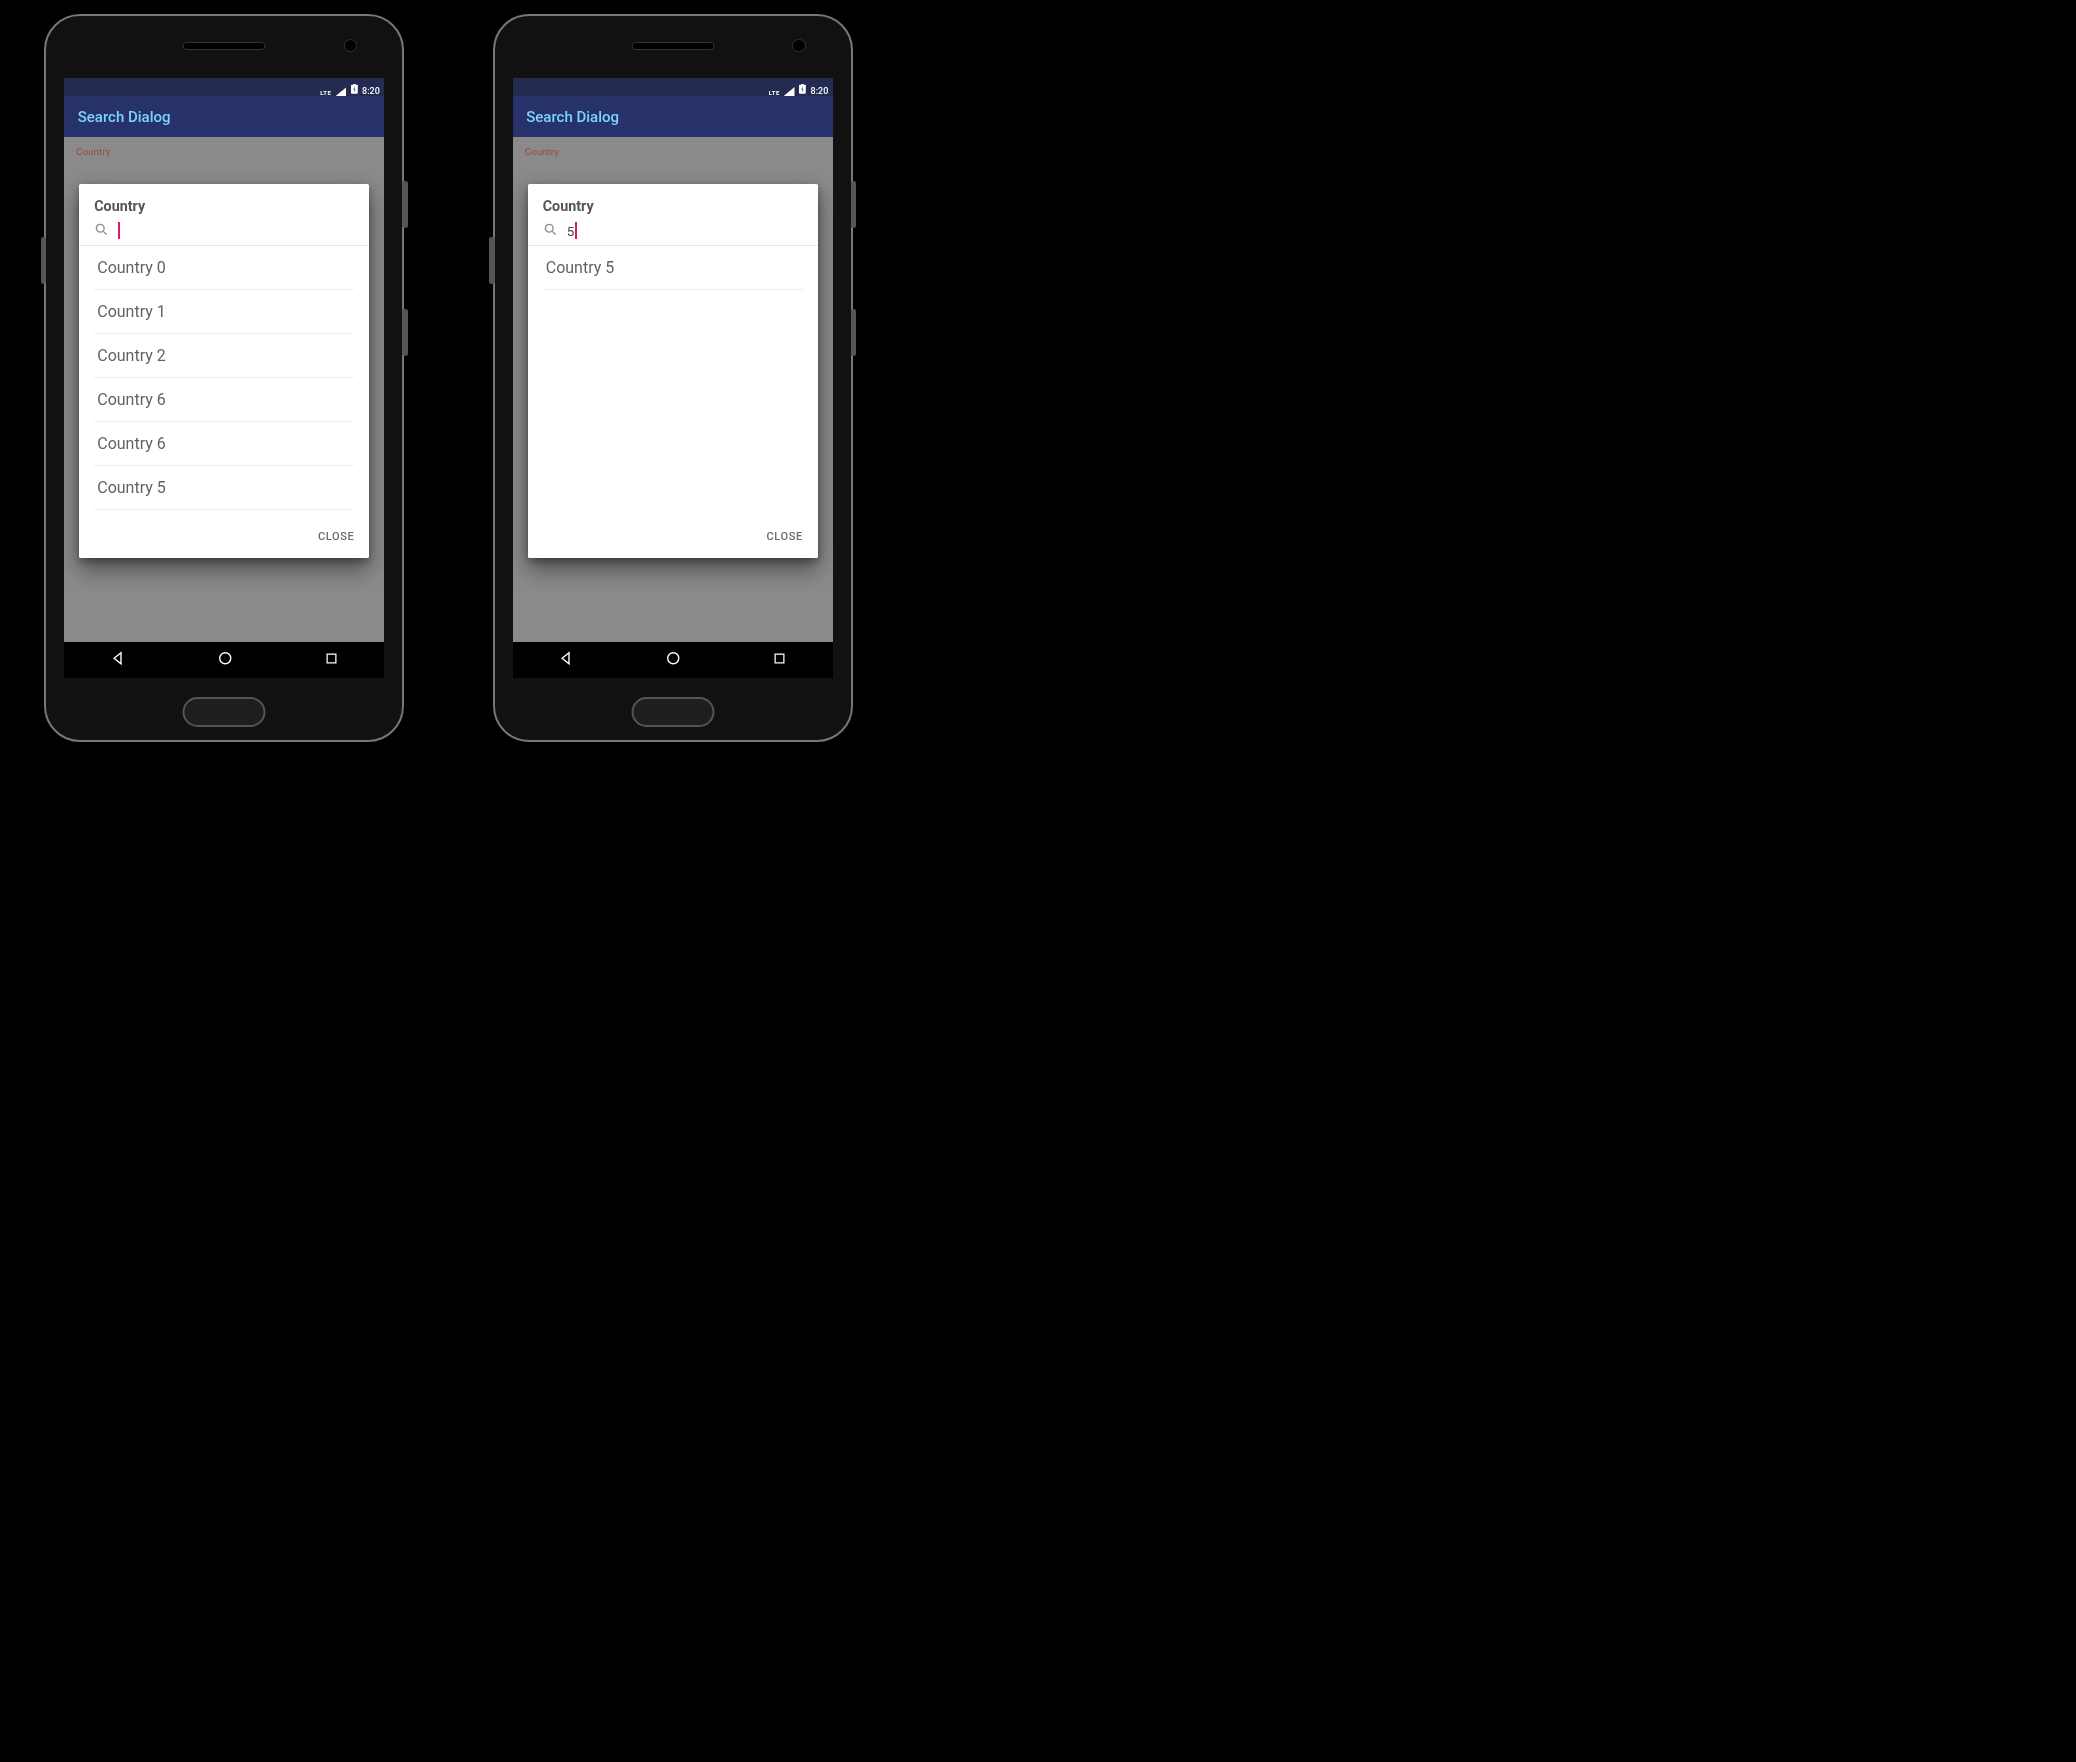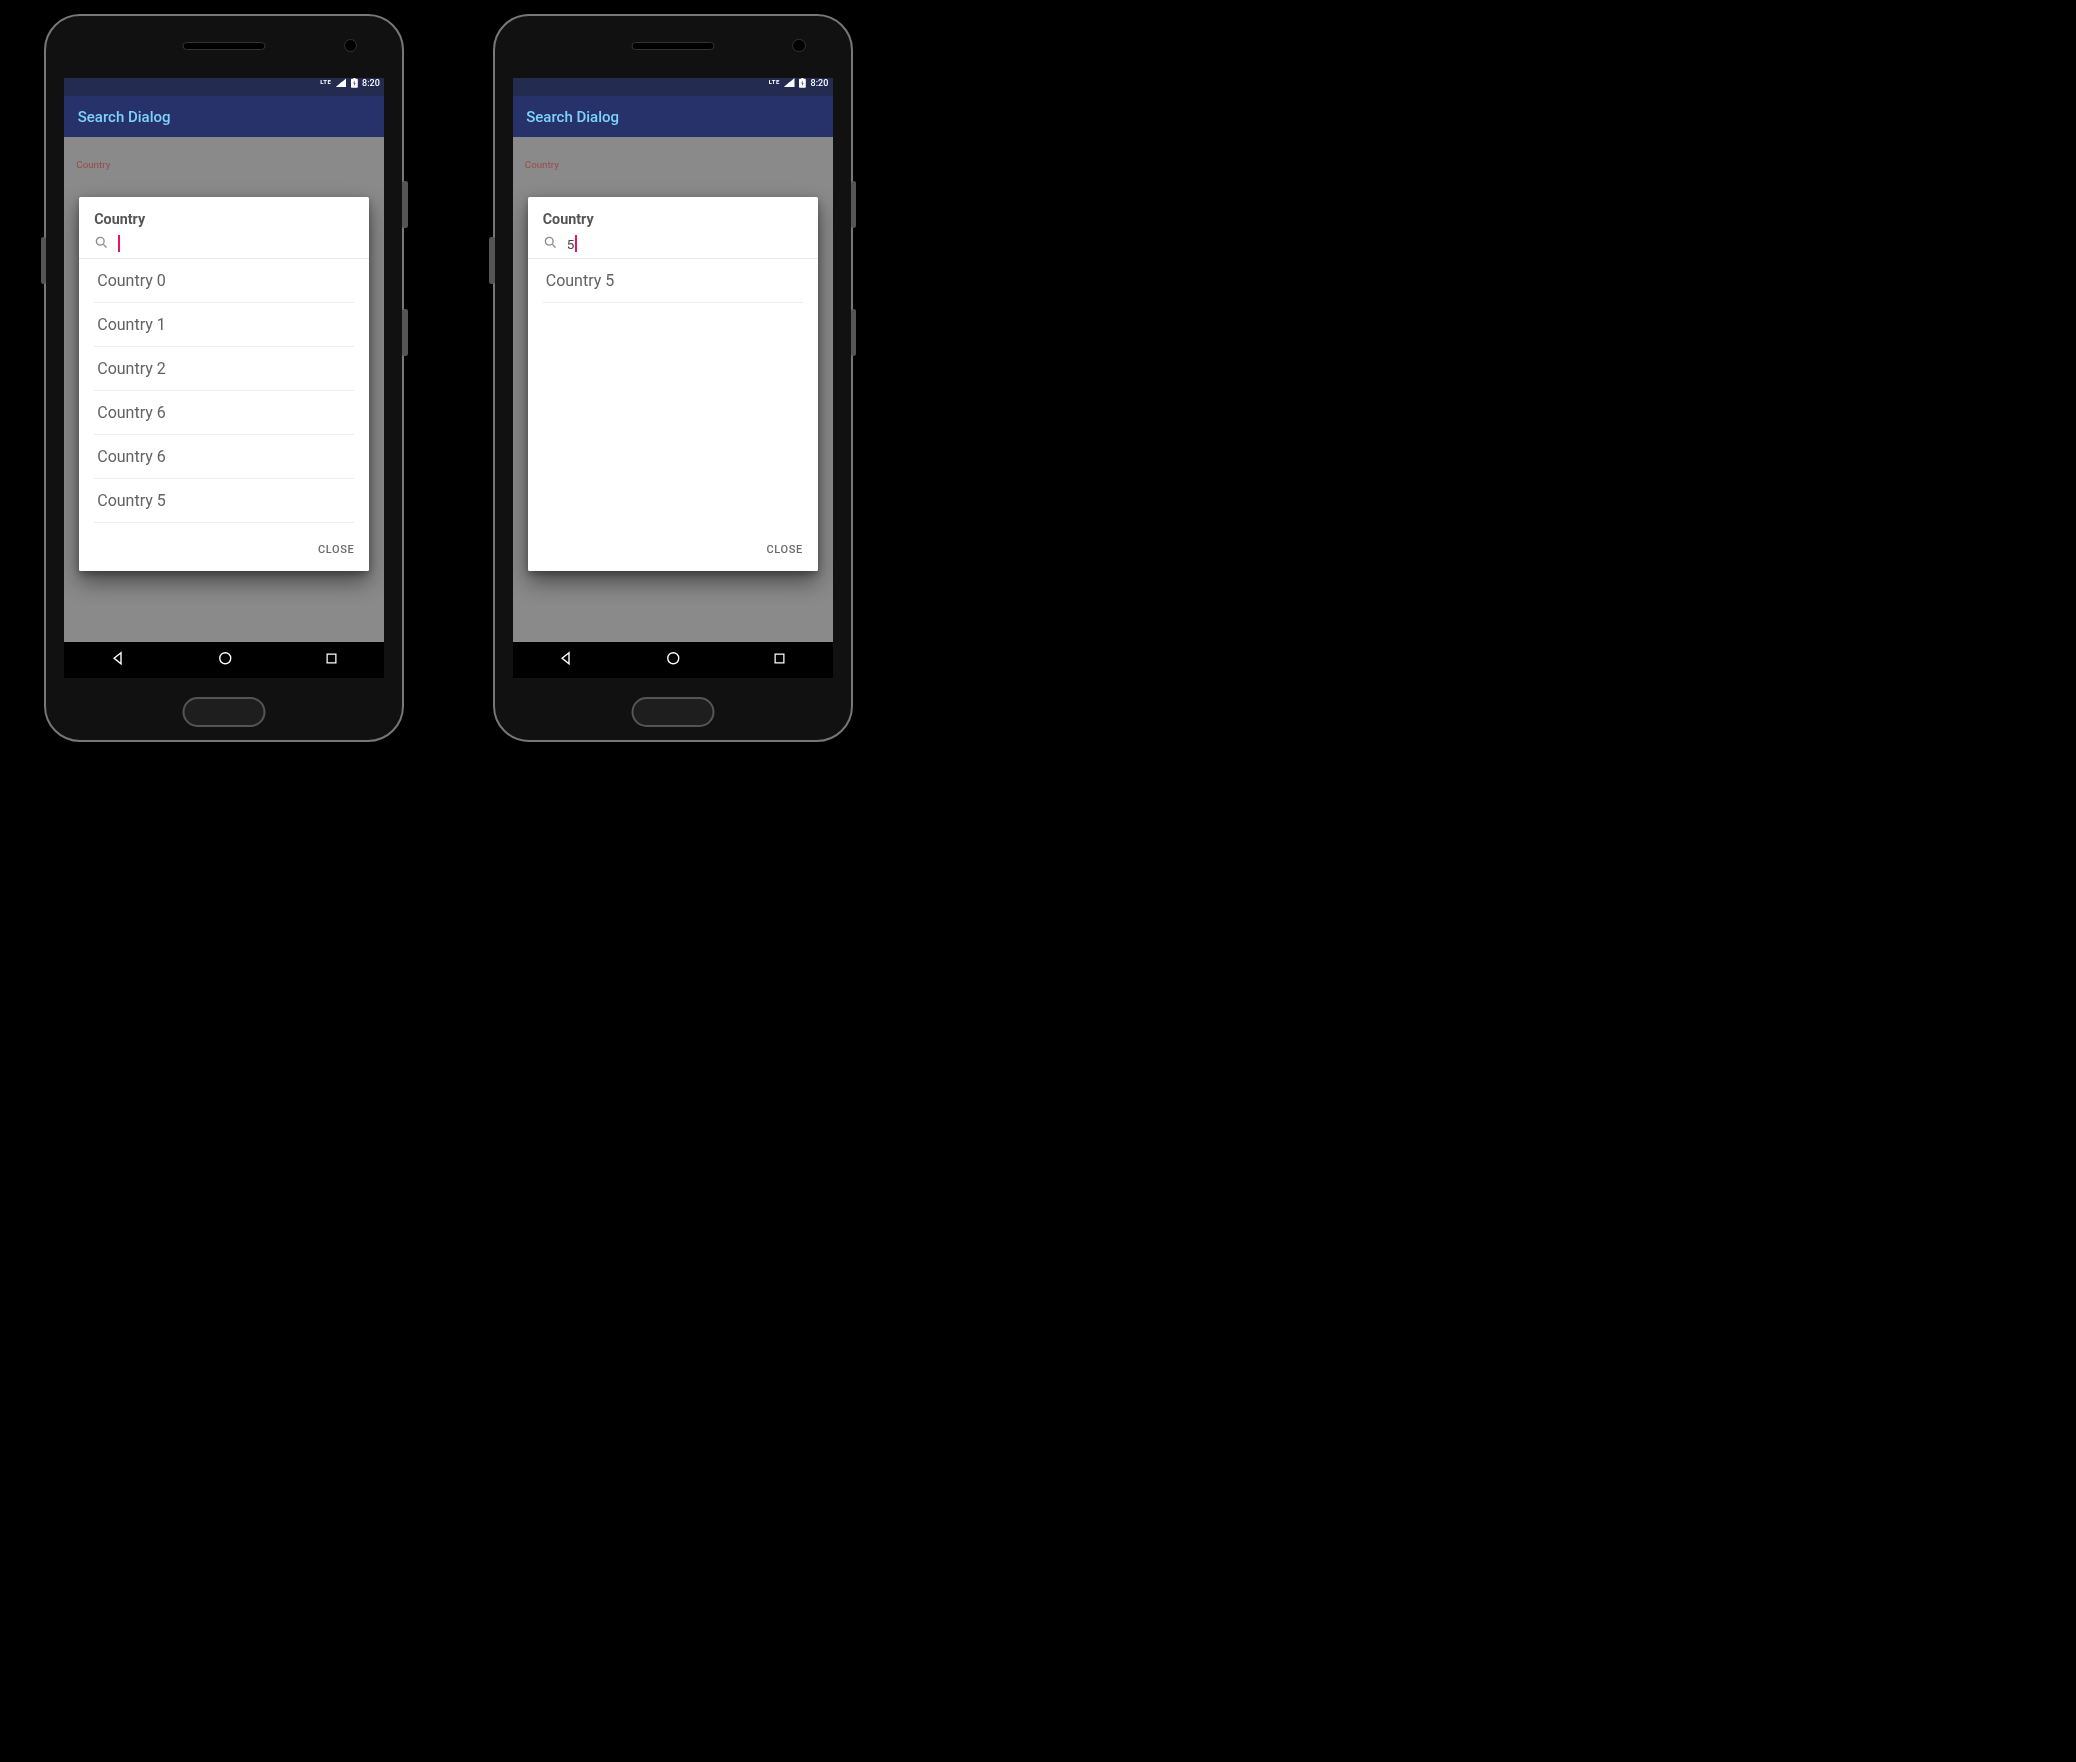--- a/index.html
+++ b/index.html
@@ -48,21 +48,21 @@
     position: absolute;
     top: 62px; left: 18px; right: 18px; bottom: 62px;
     background: #8a8a8a;
     overflow: hidden;
   }
   .statusbar {
     height: 18px;
     background: #232b51;
     color: #fff;
     display: flex;
-    align-items: flex-start;
+    align-items: flex-end;
     justify-content: flex-end;
     padding: 0 4.5px;
     font-size: 9px;
     gap: 4.5px;
     font-weight: 500;
   }
   .lte { font-size: 6px; font-weight:700; letter-spacing:0.4px;}
   .signal { position:relative; width:10.5px; height:9px; }
   .signal svg { display:block; }
   .appbar {
@@ -71,21 +71,20 @@
     color: #7dd3fc;
     display: flex;
     align-items: center;
     padding: 0 13.5px;
     font-size: 15px;
     font-weight: 500;
   }
   .content {
     position: relative;
     height: calc(100% - 18px - 41px - 36px);
-    margin-top: 13px;
   }
   .underlabel {
     color: #9a4a4a;
     font-size: 9.8px;
     padding: 9px 12px;
   }
   .dialog {
     position: absolute;
     top: 47px; left: 15px; right: 15px;
     background: #fff;

